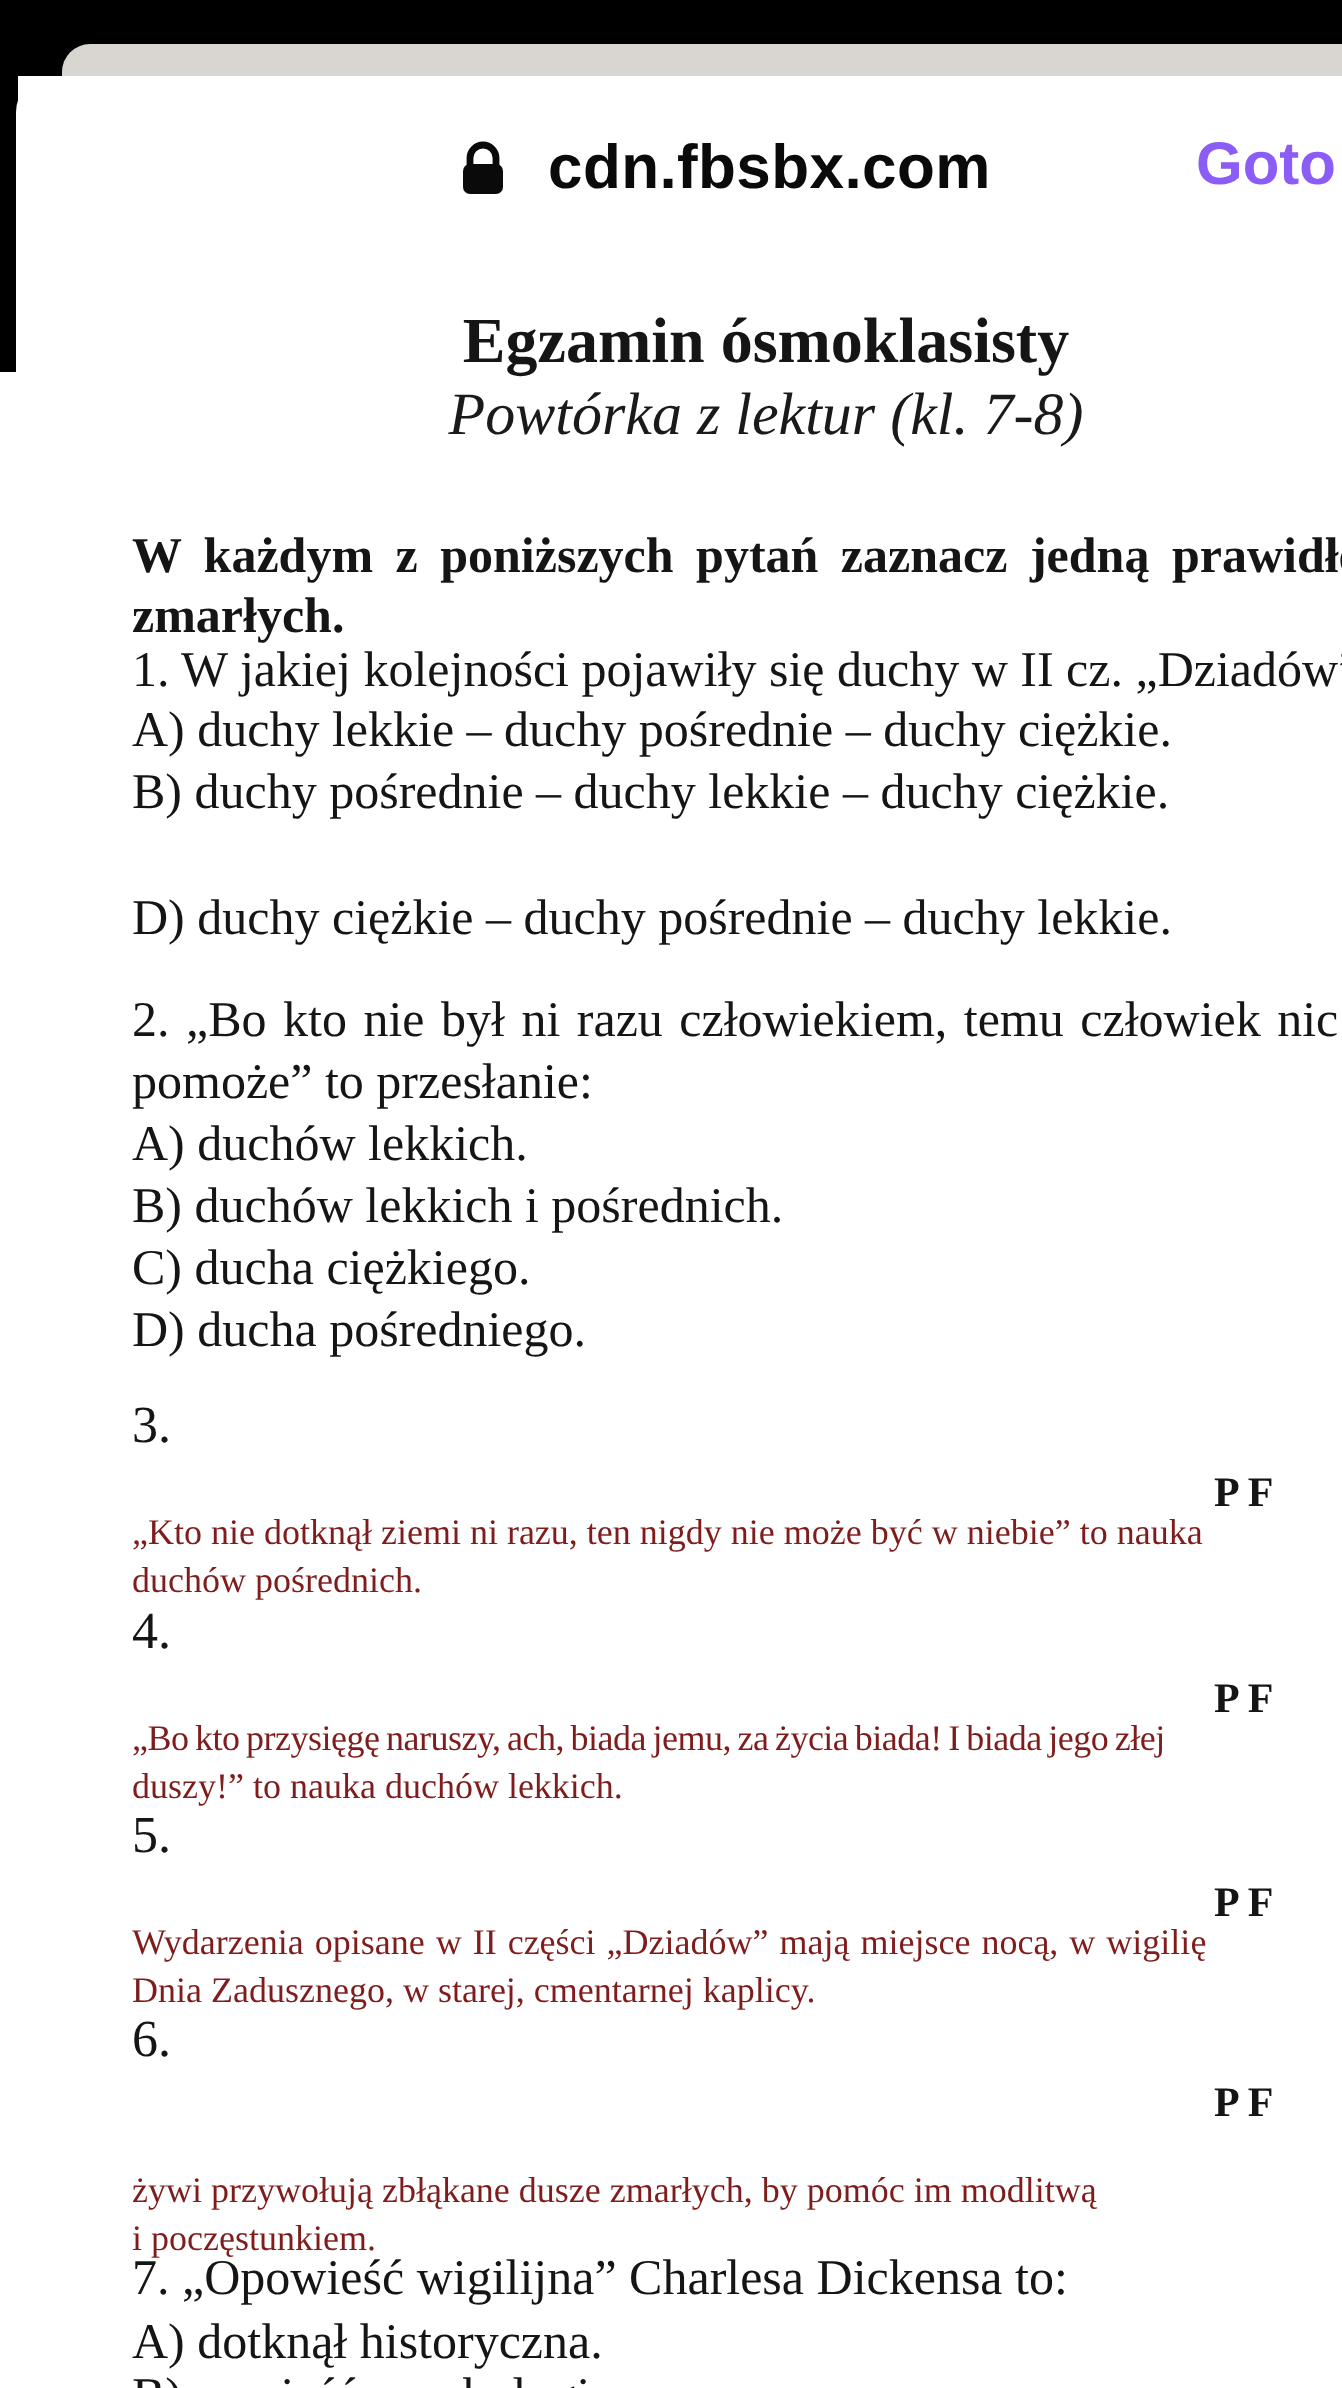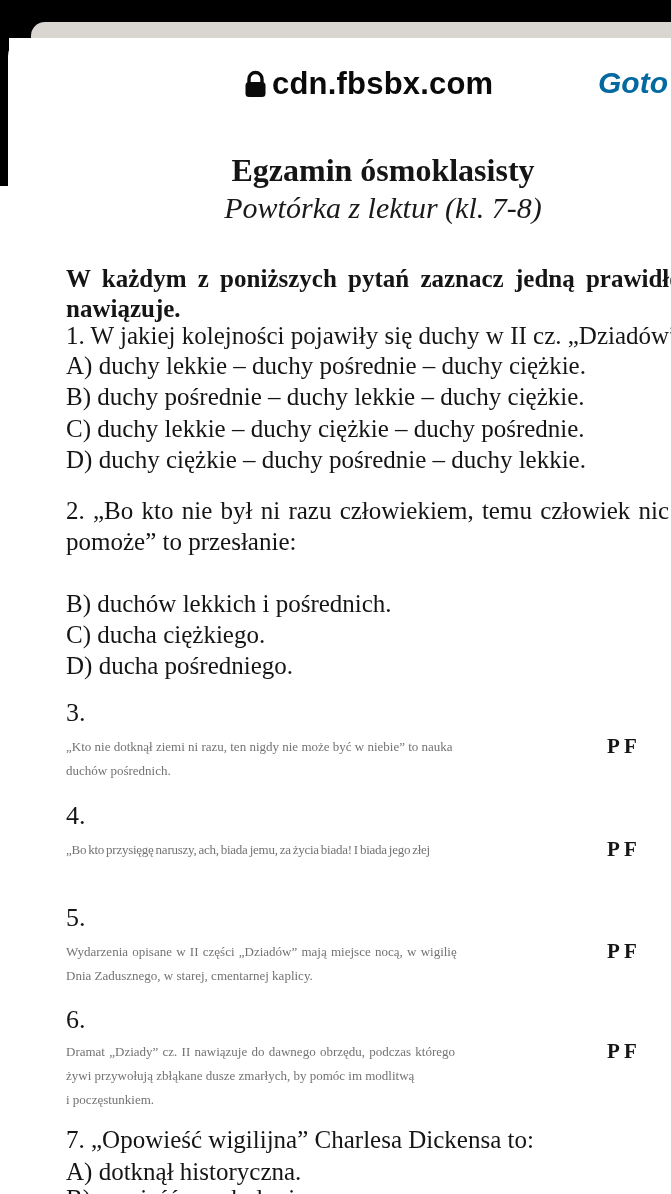--- a/index.html
+++ b/index.html
@@ -24,22 +24,22 @@
     position:absolute; left:31px; top:22px; width:640px; height:40px;
     background:#d9d6d1; border-top-left-radius:14px; z-index:2;
   }
   .page {
     position:absolute; left:8px; top:38px; width:663px; height:1156px;
     background:#ffffff; border-top-left-radius:18px;
     overflow:hidden; z-index:4;
   }
   
   .urlbar {
-    position:absolute; left:236px; top:28px; height:36px;
-    display:flex; align-items:center; gap:5px;
+    position:absolute; left:222px; top:28px; height:36px;
+    display:flex; align-items:center; gap:21px;
     font-family:"Liberation Sans", sans-serif;
   }
   .lock { width:23px; height:29px; flex:0 0 auto; }
   .url-text {
     font-size:31px; font-weight:700; color:#0a0a0a; letter-spacing:0.2px;
     white-space:nowrap;
   }
   .done-btn {
     position:absolute; left:590px; top:28px;
     font-family:"Liberation Sans", sans-serif;
@@ -60,22 +60,23 @@
   .main-line {
     font-size:25px; line-height:31px; color:#151515; white-space:nowrap;
   }
   .bold { font-weight:700; }
   .ws5 { word-spacing:5px; }
   .ws2 { word-spacing:2px; }
   .num {
     font-size:26px; line-height:30px; color:#151515;
   }
   .small-line {
-    font-size:13px; line-height:23px; color:#737373;
+    font-size:18px; line-height:23px; color:#7f1d1d;
     white-space:nowrap;
+    margin-top:20px;
   }
   .ws1s { word-spacing:1px;text-align:right; }
   .tight { letter-spacing:-0.25px; word-spacing:-1px; }
   .pf {
     font-size:21px; line-height:23px; font-weight:700; color:#151515;
     white-space:nowrap; left:599px;
   }
 </style>
 </head>
 <body>
@@ -88,56 +89,56 @@
 
   <div class="urlbar">
     <span class="lock">
       <svg width="23" height="29" viewBox="0 0 23 29">
         <path d="M5 13 V9 a6.5 6.5 0 0 1 13 0 V13" fill="none" stroke="#0a0a0a" stroke-width="3.4"></path>
         <rect x="1.5" y="12" width="20" height="15" rx="3.5" fill="#0a0a0a"></rect>
       </svg>
     </span>
     <span class="url-text">cdn.fbsbx.com</span>
   </div>
-  <button class="done-btn" style="color: #0369a1; font-style: italic;">Goto</button>
+  <button class="done-btn" style="color: #8b5cf6;">Goto</button>
 
   <div class="abs doc-title">Egzamin ósmoklasisty</div>
   <div class="abs doc-subtitle">Powtórka z lektur (kl. 7-8)</div>
 
   <div class="abs ml main-line bold ws5" style="top:225px">W każdym z poniższych pytań zaznacz jedną prawidłową</div>
-  <div class="abs ml main-line bold" style="top:255px">nawiązuje.</div>
+  <div class="abs ml main-line bold" style="top:255px">zmarłych.</div>
 
   <div class="abs ml main-line" style="top:282px">1. W jakiej kolejności pojawiły się duchy w II cz. „Dziadów”?</div>
   <div class="abs ml main-line" style="top:312px">A) duchy lekkie – duchy pośrednie – duchy ciężkie.</div>
   <div class="abs ml main-line" style="top:343px">B) duchy pośrednie – duchy lekkie – duchy ciężkie.</div>
-  <div class="abs ml main-line" style="top:375px">C) duchy lekkie – duchy ciężkie – duchy pośrednie.</div>
   <div class="abs ml main-line" style="top:406px">D) duchy ciężkie – duchy pośrednie – duchy lekkie.</div>
 
   <div class="abs ml main-line ws2" style="top:457px">2. „Bo kto nie był ni razu człowiekiem, temu człowiek nic nie</div>
   <div class="abs ml main-line" style="top:488px">pomoże” to przesłanie:</div>
+  <div class="abs ml main-line" style="top:519px">A) duchów lekkich.</div>
   <div class="abs ml main-line" style="top:550px">B) duchów lekkich i pośrednich.</div>
   <div class="abs ml main-line" style="top:612px">D) ducha pośredniego.</div>
   <div class="abs ml main-line" style="top:581px">C) ducha ciężkiego.</div>
 
   <div class="abs ml num" style="top:660px">3.</div>
   <div class="abs ml small-line" style="top:697px">„Kto nie dotknął ziemi ni razu, ten nigdy nie może być w niebie” to nauka</div>
   <div class="abs pf" style="top:697px">P F</div>
   <div class="abs ml small-line" style="top:721px">duchów pośrednich.</div>
 
   <div class="abs ml num" style="top:763px">4.</div>
   <div class="abs ml small-line tight" style="top:800px">„Bo kto przysięgę naruszy, ach, biada jemu, za życia biada! I biada jego złej</div>
   <div class="abs pf" style="top:800px">P F</div>
+  <div class="abs ml small-line" style="top:824px">duszy!” to nauka duchów lekkich.</div>
 
   <div class="abs ml num" style="top:865px">5.</div>
   <div class="abs ml small-line ws1s" style="top:902px">Wydarzenia opisane w II części „Dziadów” mają miejsce nocą, w wigilię</div>
   <div class="abs pf" style="top:902px">P F</div>
   <div class="abs ml small-line" style="top:926px">Dnia Zadusznego, w starej, cmentarnej kaplicy.</div>
 
   <div class="abs ml num" style="top:967px">6.</div>
-  <div class="abs ml small-line ws1s" style="top:1002px">Dramat „Dziady” cz. II nawiązuje do dawnego obrzędu, podczas którego</div>
   <div class="abs pf" style="top:1002px">P F</div>
   <div class="abs ml small-line" style="top:1026px">żywi przywołują zbłąkane dusze zmarłych, by pomóc im modlitwą</div>
   <div class="abs ml small-line" style="top:1050px">i poczęstunkiem.</div>
 
   <div class="abs ml main-line" style="top:1086px">7. „Opowieść wigilijna” Charlesa Dickensa to:</div>
   <div class="abs ml main-line" style="top:1118px">A) dotknął historyczna.</div>
   <div class="abs ml main-line" style="top:1145px">B) powieść psychologiczna.</div>
 
 </div>
 

